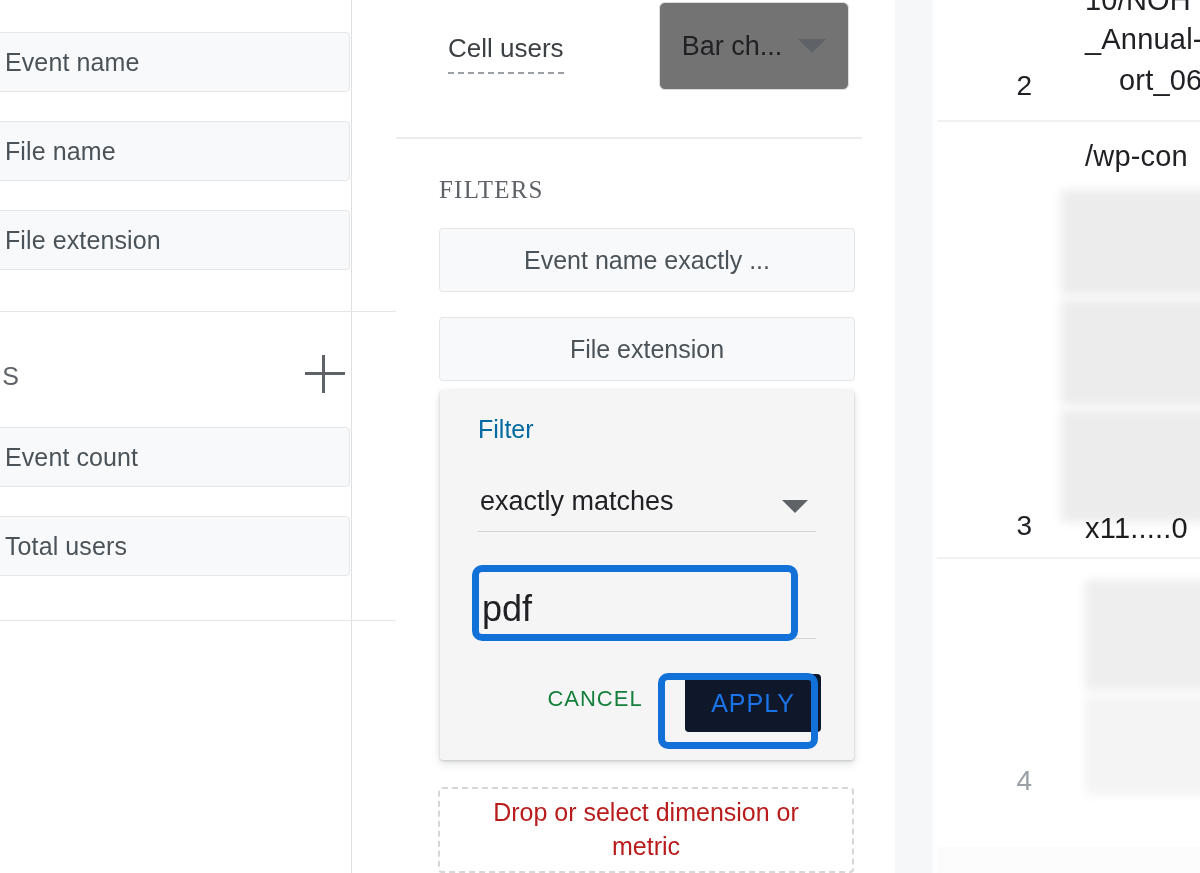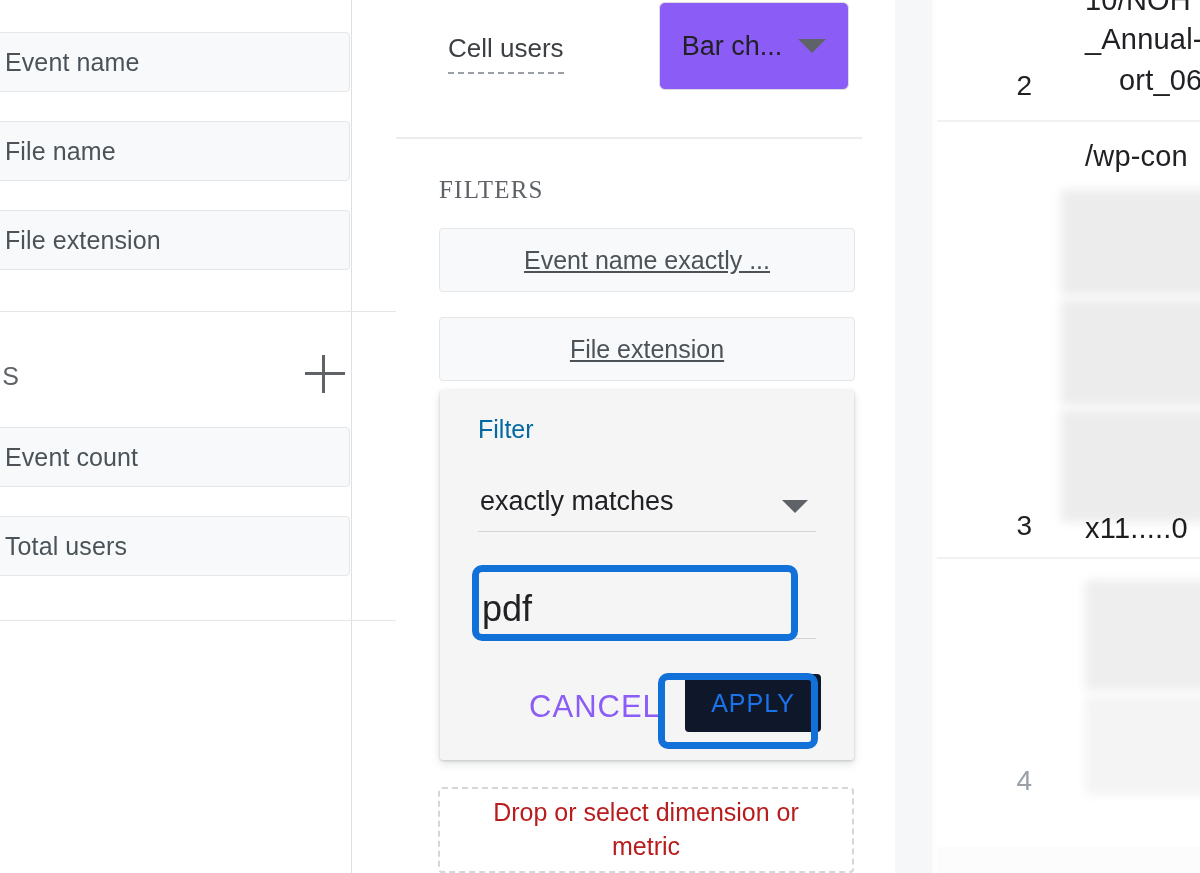--- a/index.html
+++ b/index.html
@@ -57,41 +57,41 @@
     position: absolute; left: 0; top: 0; width: 499px; height: 137px;
   }
   .cell-type-label {
     position: absolute; left: 52px; top: 33px;
     font-size: 26px; color: #3c4043;
     border-bottom: 2px dashed #9aa0a6; padding-bottom: 8px;
   }
   .cell-type-select {
     position: absolute; left: 263px; top: 2px;
     width: 190px; height: 88px;
-    border: 1px solid #dadce0; border-radius: 6px; background: #8b5cf6;
+    border: 1px solid #dadce0; border-radius: 6px; background: #737373;
     display: flex; align-items: center; justify-content: center; gap: 16px;
     cursor: pointer;
   }
   .cell-type-value { font-size: 27px; color: #202124; }
   .caret-down {
     width: 0; height: 0; border-left: 14px solid transparent;
     border-right: 14px solid transparent; border-top: 14px solid #5f6368;
   }
   .mid-hdiv { position: absolute; left: 0; top: 137px; width: 466px; height: 2px; background: #ececec; }
 
   .filters-title {
     position: absolute; left: 43px; top: 176px;
     font-size: 25px; color: #5f6368; letter-spacing: 1.2px; font-family: Liberation Serif, serif;
   }
 
   .filter-chip {
     position: absolute; left: 43px; width: 416px; height: 64px;
     background: #f8f9fa; border: 1px solid #e4e6e8; border-radius: 4px;
     display: flex; align-items: center; justify-content: center;
-    font-size: 25px; color: #4b5358; cursor: pointer; text-decoration: underline;
+    font-size: 25px; color: #4b5358; cursor: pointer;
   }
   .filter-chip-1 { top: 228px; }
   .filter-chip-2 { top: 317px; }
 
   
   .filter-popover {
     position: absolute; left: 440px; top: 390px; width: 414px; height: 370px;
     background: #f5f5f5; border-radius: 3px;
     box-shadow: 0 1px 3px rgba(60,64,67,.22), 0 4px 10px rgba(60,64,67,.14);
   }
@@ -111,23 +111,23 @@
   }
   .value-input-underline {
     position: absolute; left: 38px; top: 193px; width: 338px; height: 56px;
     border-bottom: 1px solid #d4d4d4;
   }
   .value-input {
     position: absolute; left: 42px; top: 198px;
     font-size: 36px; color: #202124;
   }
   .cancel-btn {
-    position: absolute; left: 85px; top: 292px; width: 140px; height: 50px;
+    position: absolute; left: 85px; top: 284px; width: 140px; height: 50px;
     display: flex; align-items: center; justify-content: center;
-    font-size: 31px; letter-spacing: 1px; color: #8b5cf6; cursor: pointer;
+    font-size: 22px; letter-spacing: 1px; color: #15803d; cursor: pointer;
   }
   .apply-btn {
     position: absolute; left: 245px; top: 284px; width: 136px; height: 58px;
     background: #0f172a; border-radius: 4px;
     display: flex; align-items: center; justify-content: center;
     font-size: 25px; letter-spacing: 1px; color: #1a73e8; cursor: pointer;
   }
 
   
   .annot {

